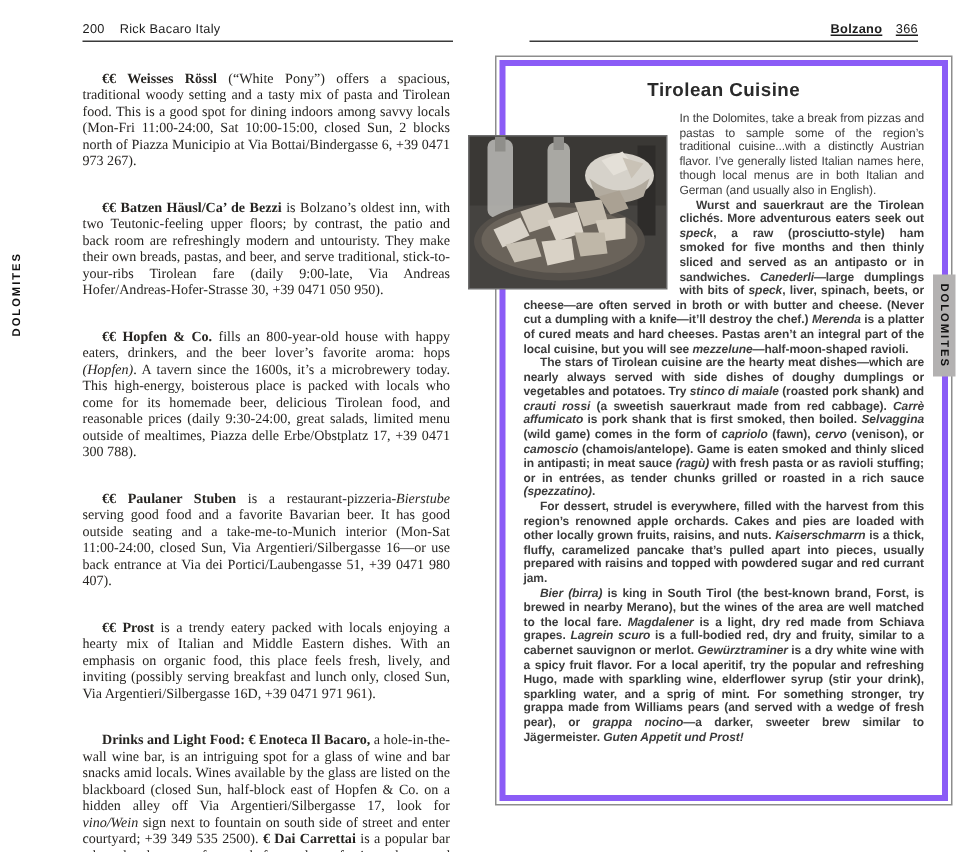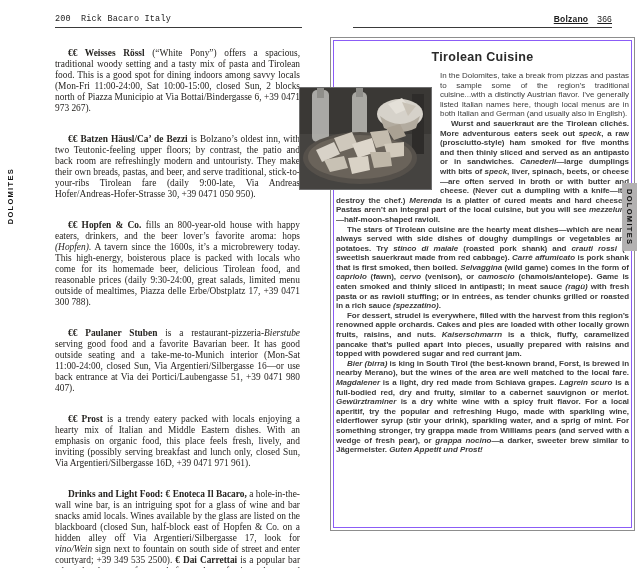--- a/index.html
+++ b/index.html
@@ -7,21 +7,21 @@
     width:640px;height:568px;background:#ffffff;position:relative;overflow:hidden;
     font-family:"Liberation Serif",serif;color:#222;
   }
   .page{position:absolute;top:0;height:568px;}
   .left-page{left:0;width:320px;}
   .right-page{left:320px;width:320px;}
 
   
   .header{font-family:"Liberation Sans",sans-serif;font-size:8.5px;color:#1c1c1c;
     letter-spacing:.2px;display:flex;align-items:baseline;}
-  .left-page .header{margin:14px 18px 0 55px;font-family:Liberation Mono, monospace;}
+  .left-page .header{margin:14px 18px 0 55px;}
   .right-page .header{margin:14px 28px 0 33px;justify-content:flex-end;text-decoration:underline;}
   .pnum{font-weight:500;}
   .left-page .pnum{margin-right:10px;}
   .right-page .pnum{margin-left:9px;}
   .btitle{font-weight:bold;}
   .rule{height:1px;background:#3a3a3a;margin-top:3px;}
   .left-page .rule{margin-left:55px;margin-right:18px;}
   .right-page .rule{margin-left:33px;margin-right:28px;}
 
   
@@ -38,22 +38,22 @@
   .side-tab{
     position:absolute;font-family:"Liberation Sans",sans-serif;font-weight:bold;
     font-size:7.5px;letter-spacing:1.3px;color:#111;
   }
   .left-tab{left:6px;top:168px;writing-mode:vertical-rl;transform:rotate(180deg);}
   .right-tab{right:3px;top:183px;writing-mode:vertical-rl;background:#b3b1b1;padding:6px 3px;}
 
   
   .box{
     margin:12px 8px 0 13px;
-    border:1px solid #8b5cf6;outline:1px solid #8d8d8d;outline-offset:2px;
-    padding:7px 2px 9px;min-height:470px;background:#fff;
+    border:4px solid #8b5cf6;outline:1px solid #8d8d8d;outline-offset:2px;
+    padding:7px 12px 9px;min-height:470px;background:#fff;
   }
   .box-title{
     font-family:"Liberation Sans",sans-serif;font-weight:bold;font-size:12.5px;
     letter-spacing:.3px;color:#2a2a2a;text-align:center;margin:2px 0 7px;
   }
   .box-body{
     font-family:"Liberation Sans",sans-serif;font-size:8px;line-height:9.6px;
     color:#3c3c3c;text-align:justify;letter-spacing:-0.05px;
   }
   .box-body p{margin:0;}

